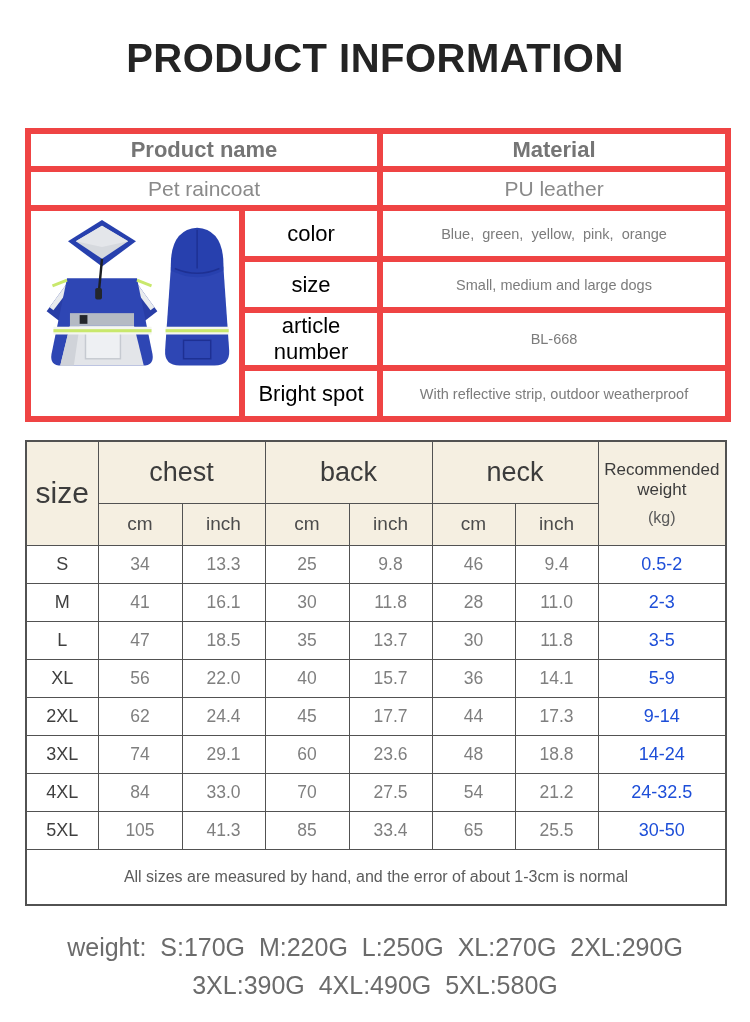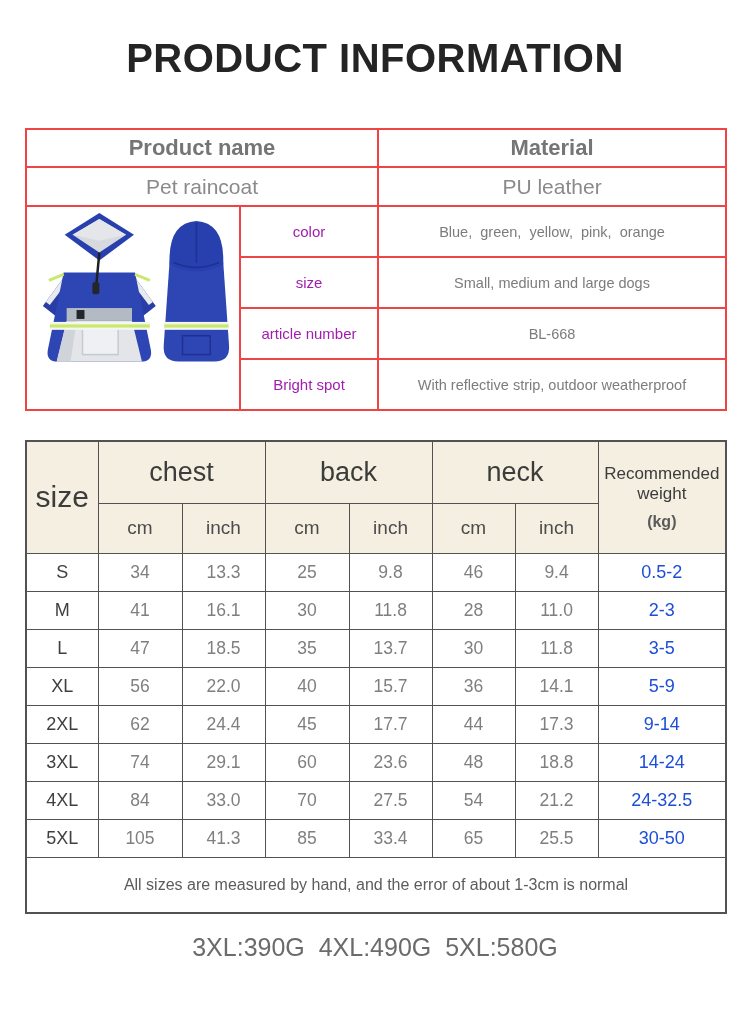--- a/index.html
+++ b/index.html
@@ -28,40 +28,40 @@
 
   
   .info-table {
     position: absolute;
     top: 128px; left: 25px;
     width: 700px;
     border-collapse: collapse;
     table-layout: fixed;
   }
   .info-table td {
-    border: 2px solid #ef4444;
+    border: 6px solid #ef4444;
     text-align: center;
     vertical-align: middle;
     background: #ffffff;
   }
   .info-table tr.r-head  { height: 38px; }
   .info-table tr.r-val   { height: 39px; }
   .info-table tr.r-det   { height: 51px; }
   .info-head {
     font-size: 22px;
     font-weight: 700;
     color: #757575;
   }
   .info-val {
     font-size: 21px;
     color: #8a8a8a;
   }
   .det-label {
-    font-size: 15px;
-    color: #a21caf;
+    font-size: 22px;
+    color: #000000;
   }
   .det-value {
     font-size: 14.5px;
     color: #7c7c7c;
   }
   .img-cell { padding: 4px; }
   .img-cell svg { display: block; width: 100%; height: 100%; }
 
   
   .size-table {
@@ -72,26 +72,26 @@
     table-layout: fixed;
     border: 2.5px solid #525252;
   }
   .size-table th, .size-table td {
     border: 1.5px solid #525252;
     text-align: center;
     vertical-align: middle;
   }
   .size-table thead th { background: #f5efe1; font-weight: 400; }
   .size-table tr.group-row { height: 62px; }
-  .size-table tr.unit-row  { height: 50px; }
+  .size-table tr.unit-row  { height: 42px; }
   .corner-th   { font-size: 30px; color: #3c3c3c; }
   .group-th    { font-size: 27px; color: #3c3c3c; }
   .unit        { font-size: 19px; color: #4c4c4c; }
   .weight-th   { font-size: 17px; color: #3c3c3c; line-height: 1.2; padding: 2px; }
-  .weight-unit { font-size: 16px; color: #5a5a5a; margin-top: 7px; font-weight: 700; }
+  .weight-unit { font-size: 16px; color: #5a5a5a; margin-top: 7px; font-weight: 400; }
   .size-table tbody td { height: 38px; background: #ffffff; }
   .sz-col  { font-size: 18px;   color: #3f3f3f; font-weight: 500; }
   .num-col { font-size: 17.5px; color: #7f7f7f; }
   .wt-col  { font-size: 18px;   color: #1d4ed8; }
   .note-row td {
     height: 56px;
     font-size: 16px;
     color: #5c5c5c;
     background: #ffffff;
   }
@@ -311,16 +311,17 @@
         </tr>
       </tbody>
     <tfoot>
       <tr class="note-row">
         <td colspan="8">All sizes are measured by hand, and the error of about 1-3cm is normal</td>
       </tr>
     </tfoot>
   </table>
 
   <div class="weight-note">
+    <div class="pre">weight:  S:170G  M:220G  L:250G  XL:270G  2XL:290G</div>
     <div class="pre">3XL:390G  4XL:490G  5XL:580G</div>
   </div>
 
 </div>
 
 </body></html>

